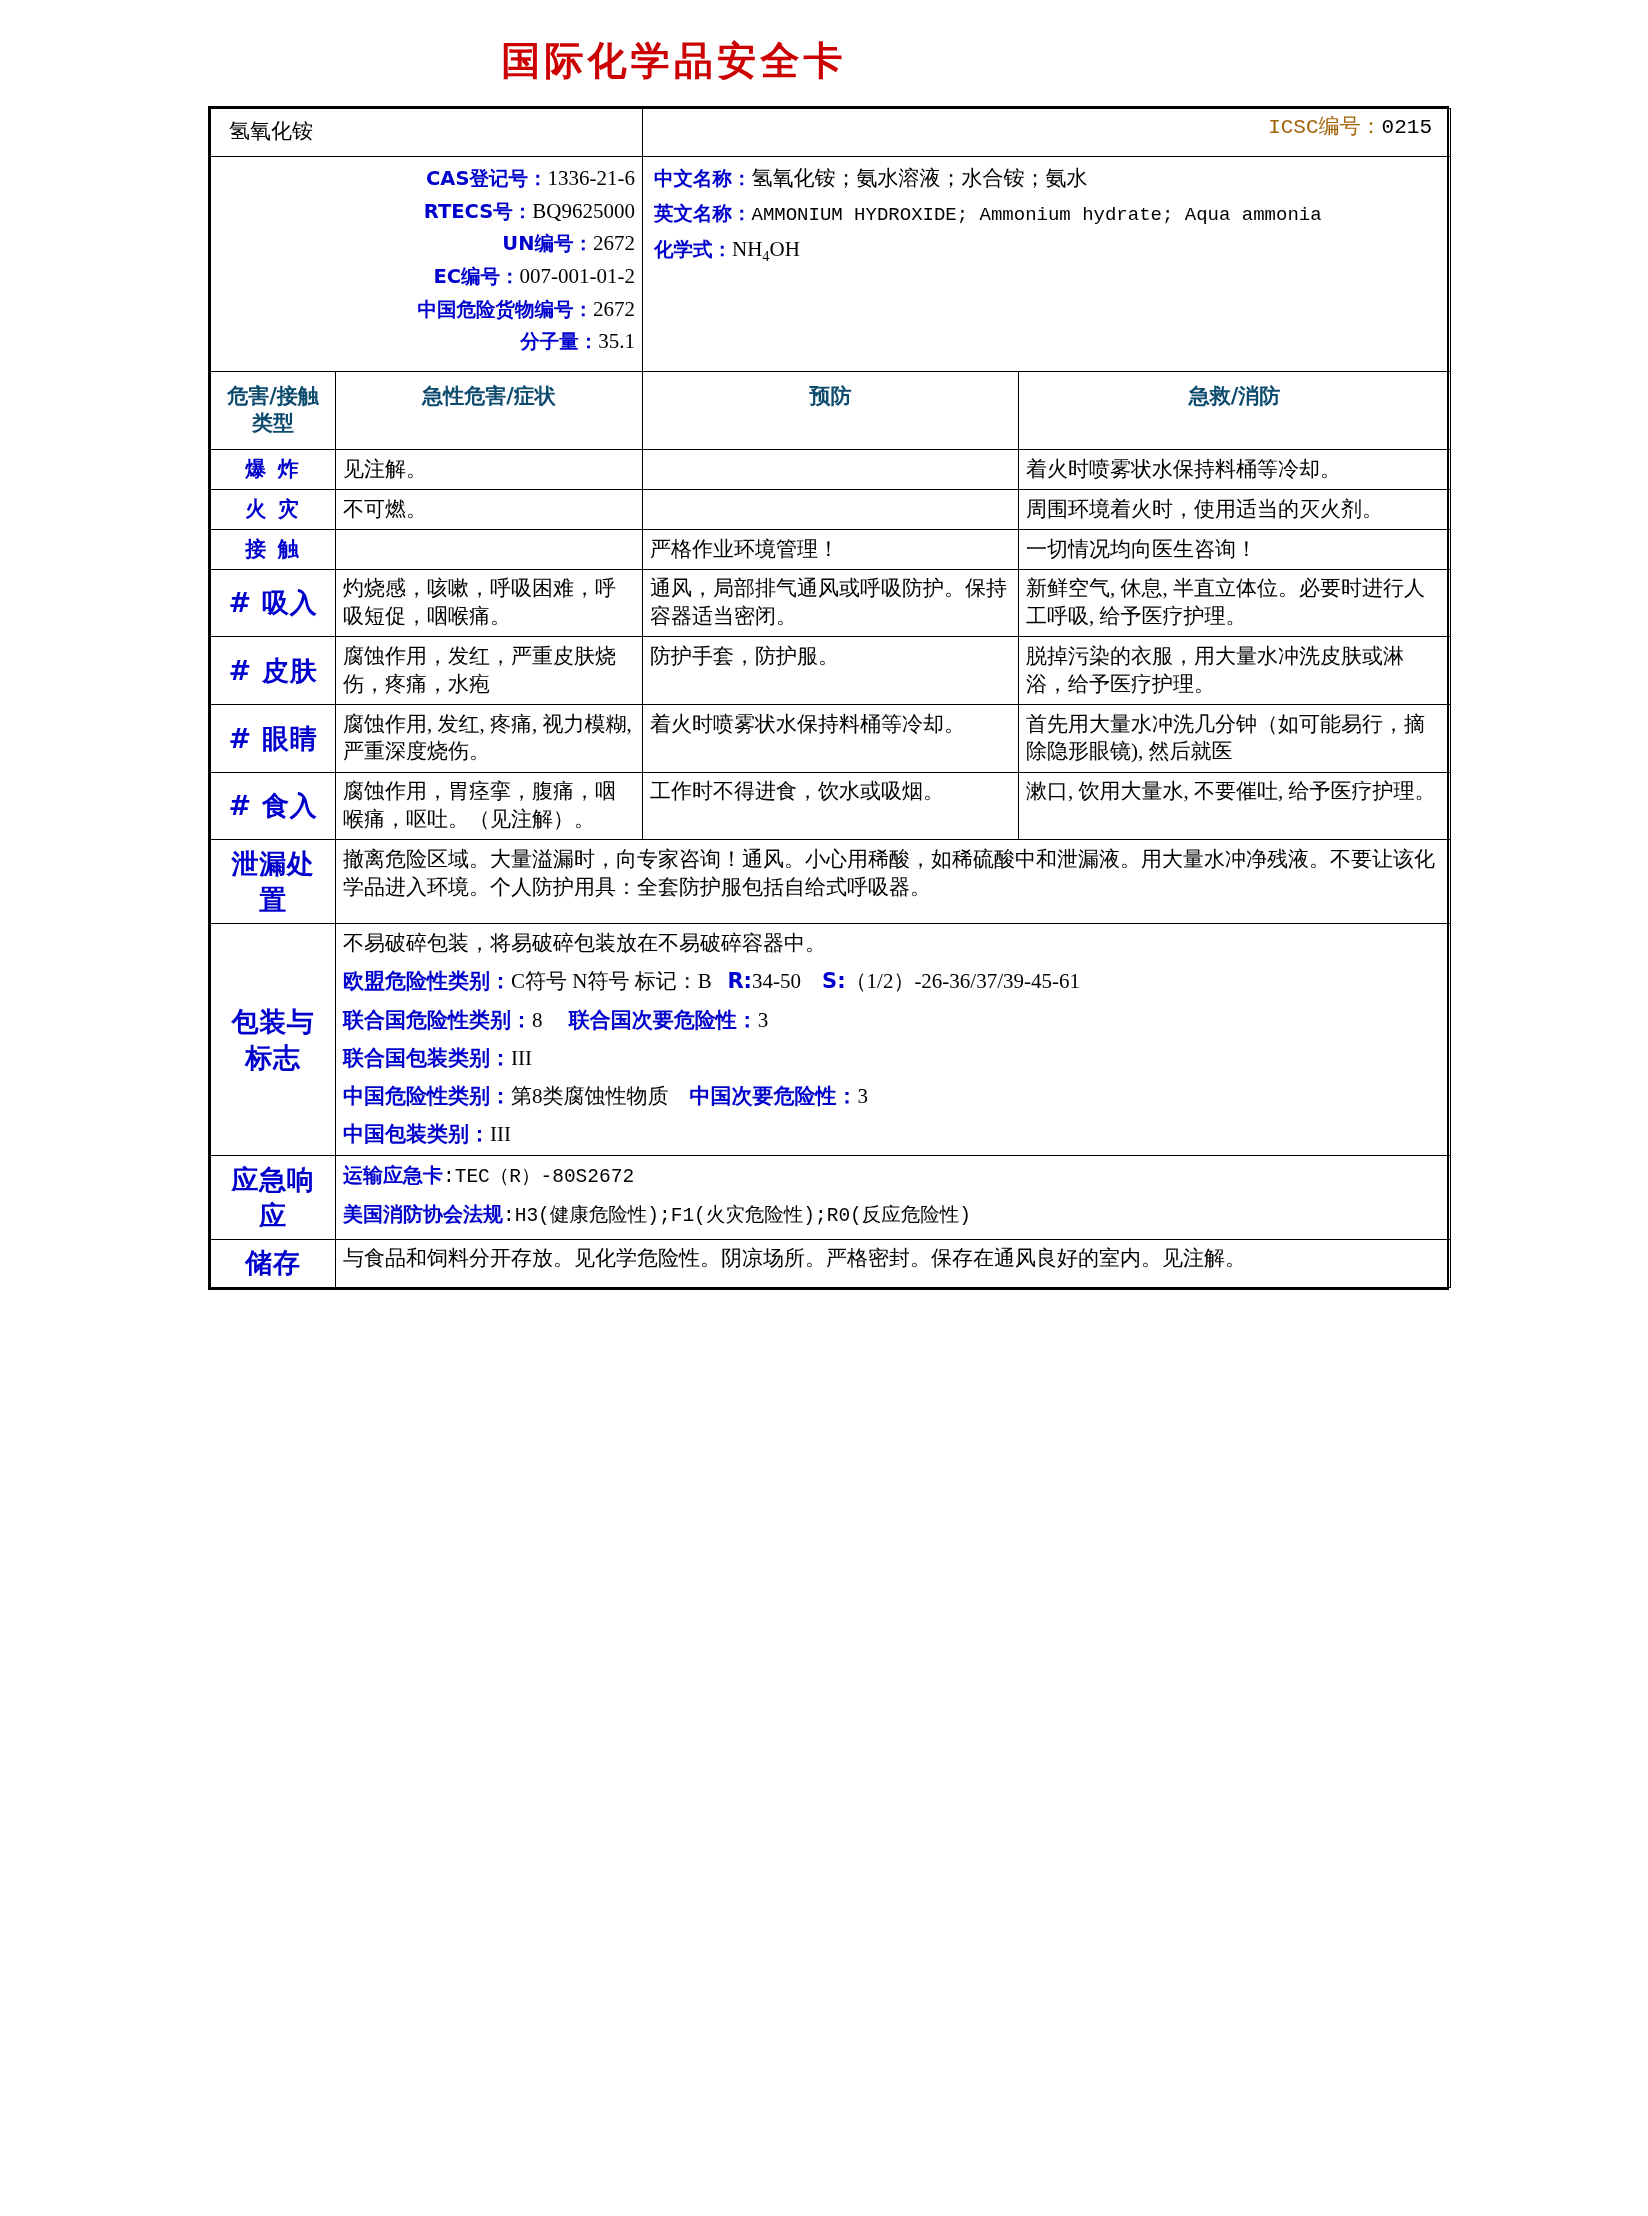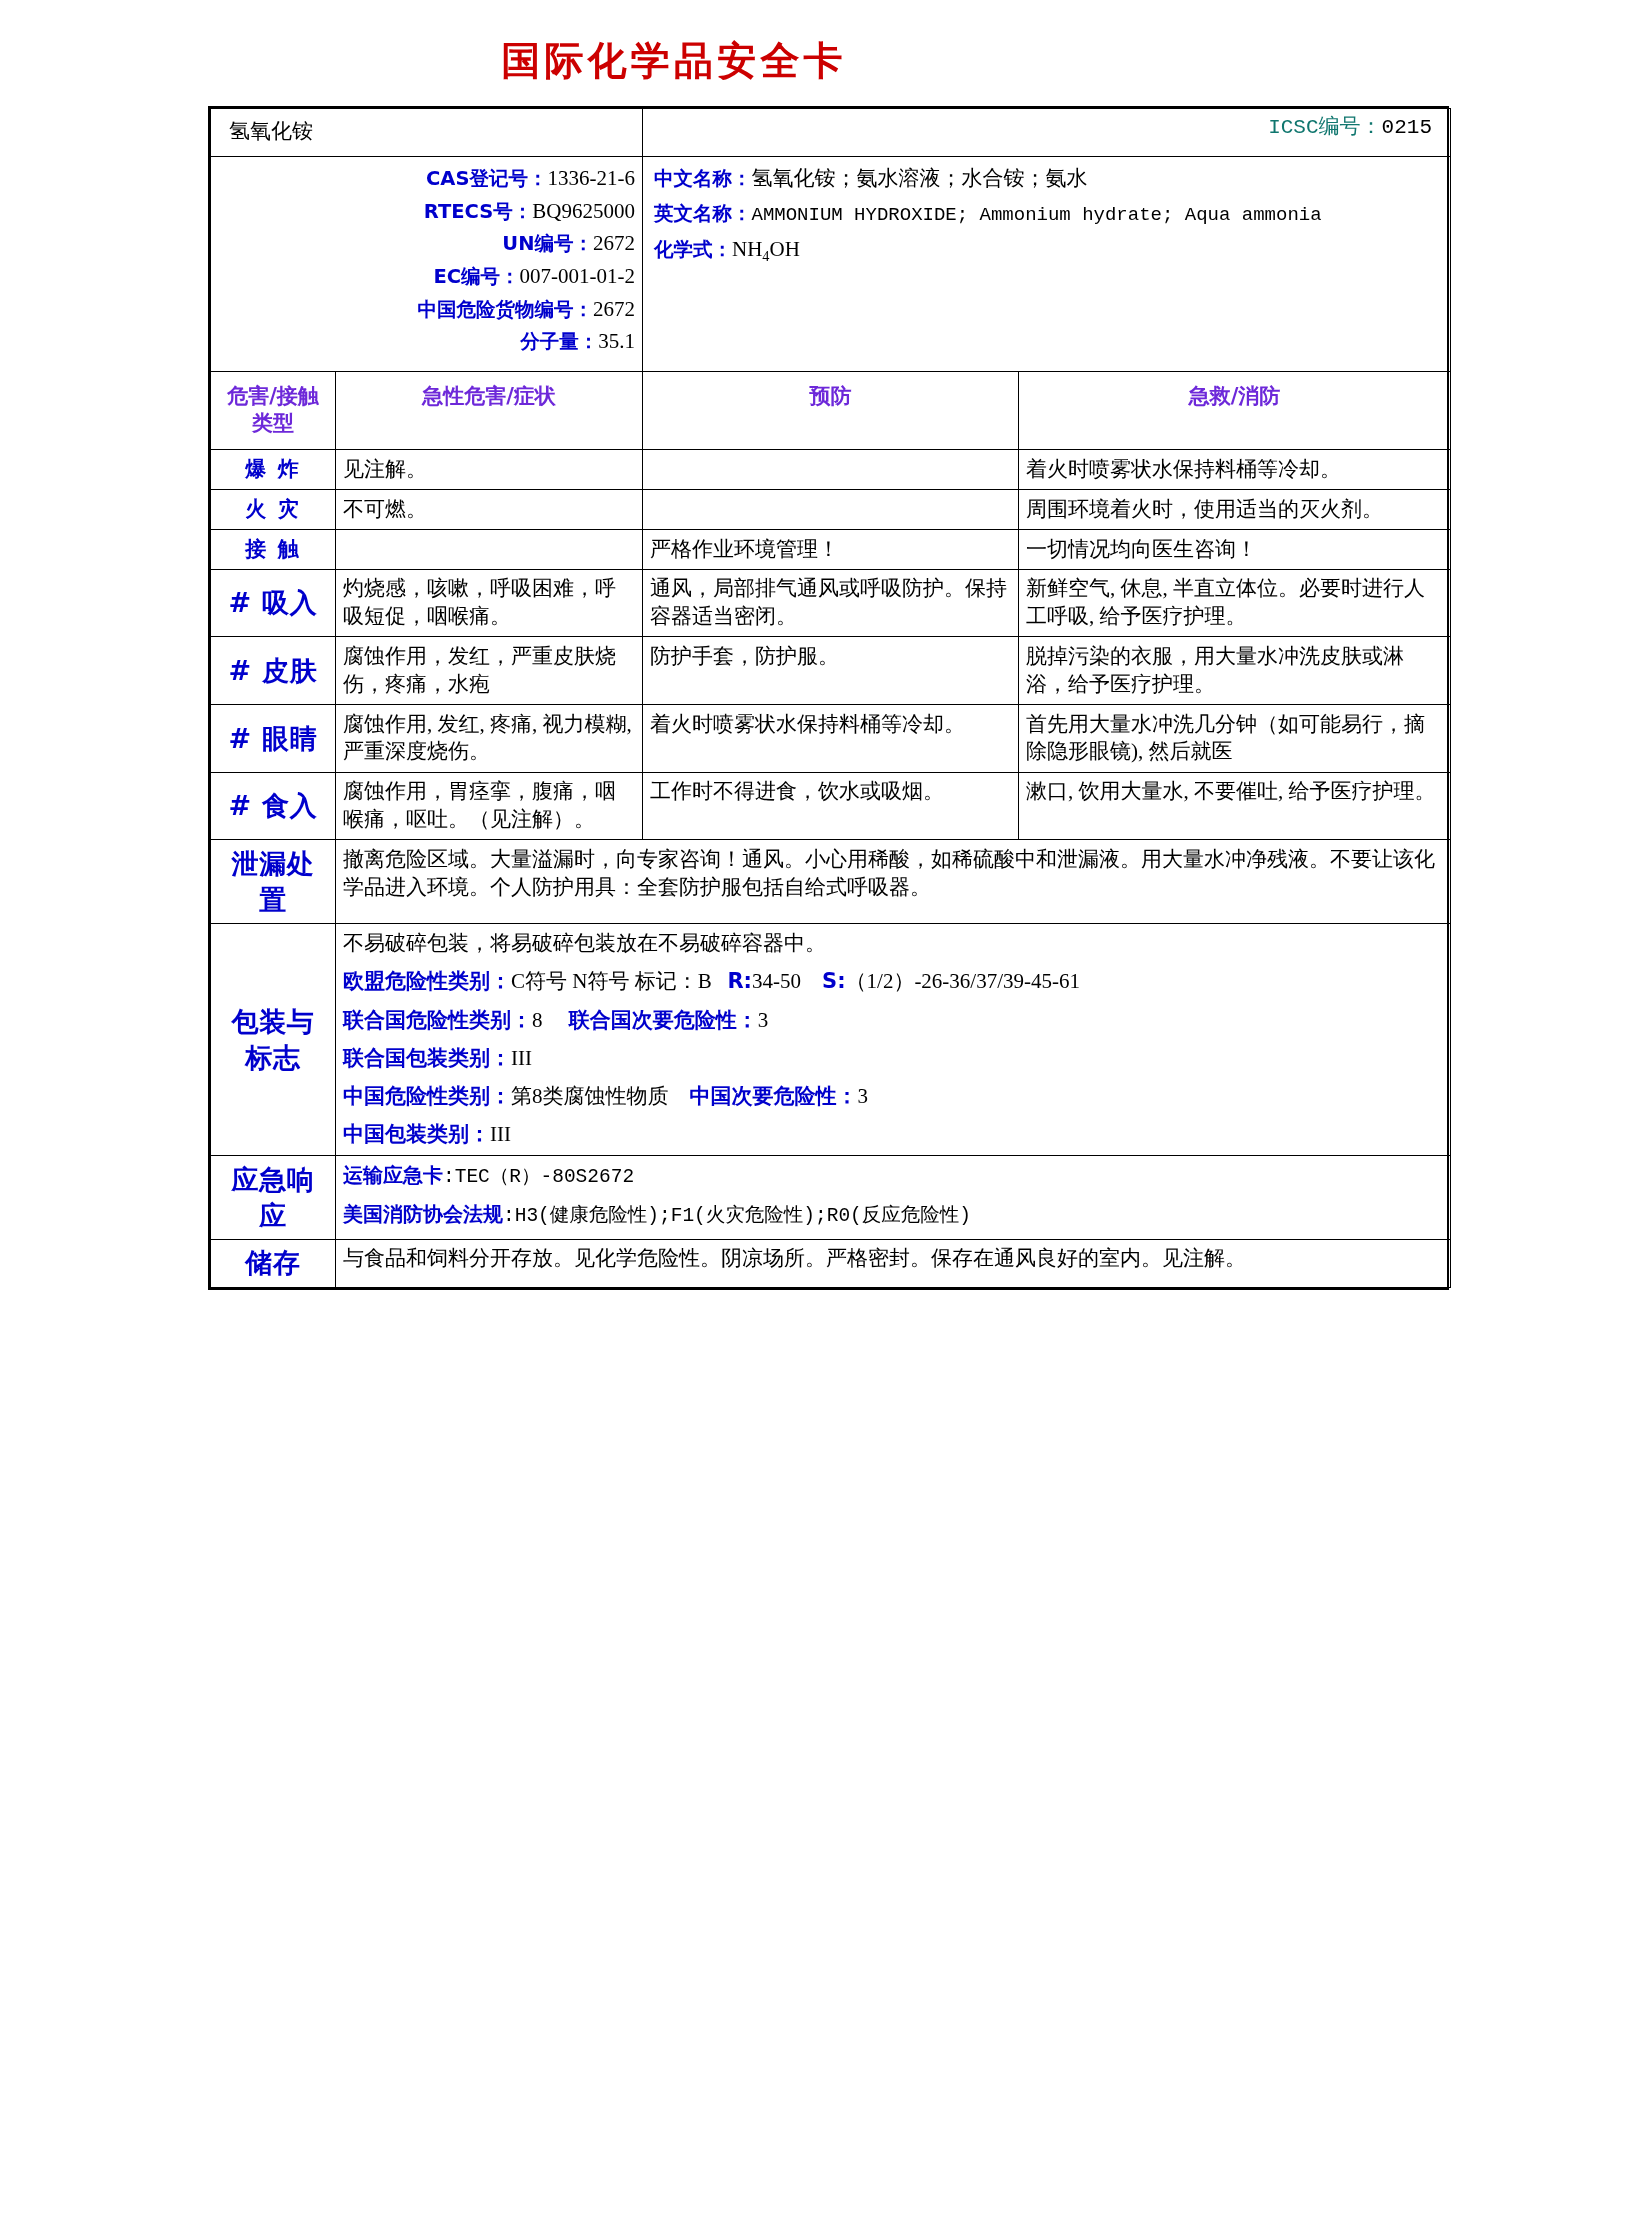--- a/index.html
+++ b/index.html
@@ -52,21 +52,21 @@
     padding-left: 18px !important;
     padding-top: 9.8px !important;
     padding-bottom: 9.8px !important;
   }
   .hdr-icsc {
     text-align: right;
     font-family: "Liberation Mono", monospace;
     font-size: 20px;
     padding-right: 18px !important;
   }
-  .hdr-icsc .lbl { color: #0f766e; }
+  .hdr-icsc .lbl { color: #a16207; }
   .ids {
     padding: 8.4px 7px 9.8px 15.3px !important;
     text-align: right;
   }
   .ids .row { margin-bottom: 4.9px; white-space: nowrap; }
   .lblb {
     color: #0000cc;
     font-weight: bold;
     font-family: "DejaVu Sans", sans-serif;
     font-size: 19.5px;
@@ -88,21 +88,21 @@
     display: flex;
     gap: 84px;
     align-items: baseline;
   }
   sub { font-size: 0.68em; }
 
   
   .mhead td {
     text-align: center;
     vertical-align: middle;
-    color: #6d28d9;
+    color: #0c4a6e;
     font-weight: bold;
     font-family: "DejaVu Sans", sans-serif;
     font-size: 22px;
     padding: 11px 4.2px !important;
     line-height: 1.25;
   }
   .rowlabel {
     text-align: center;
     vertical-align: middle !important;
     color: #0000cc;

